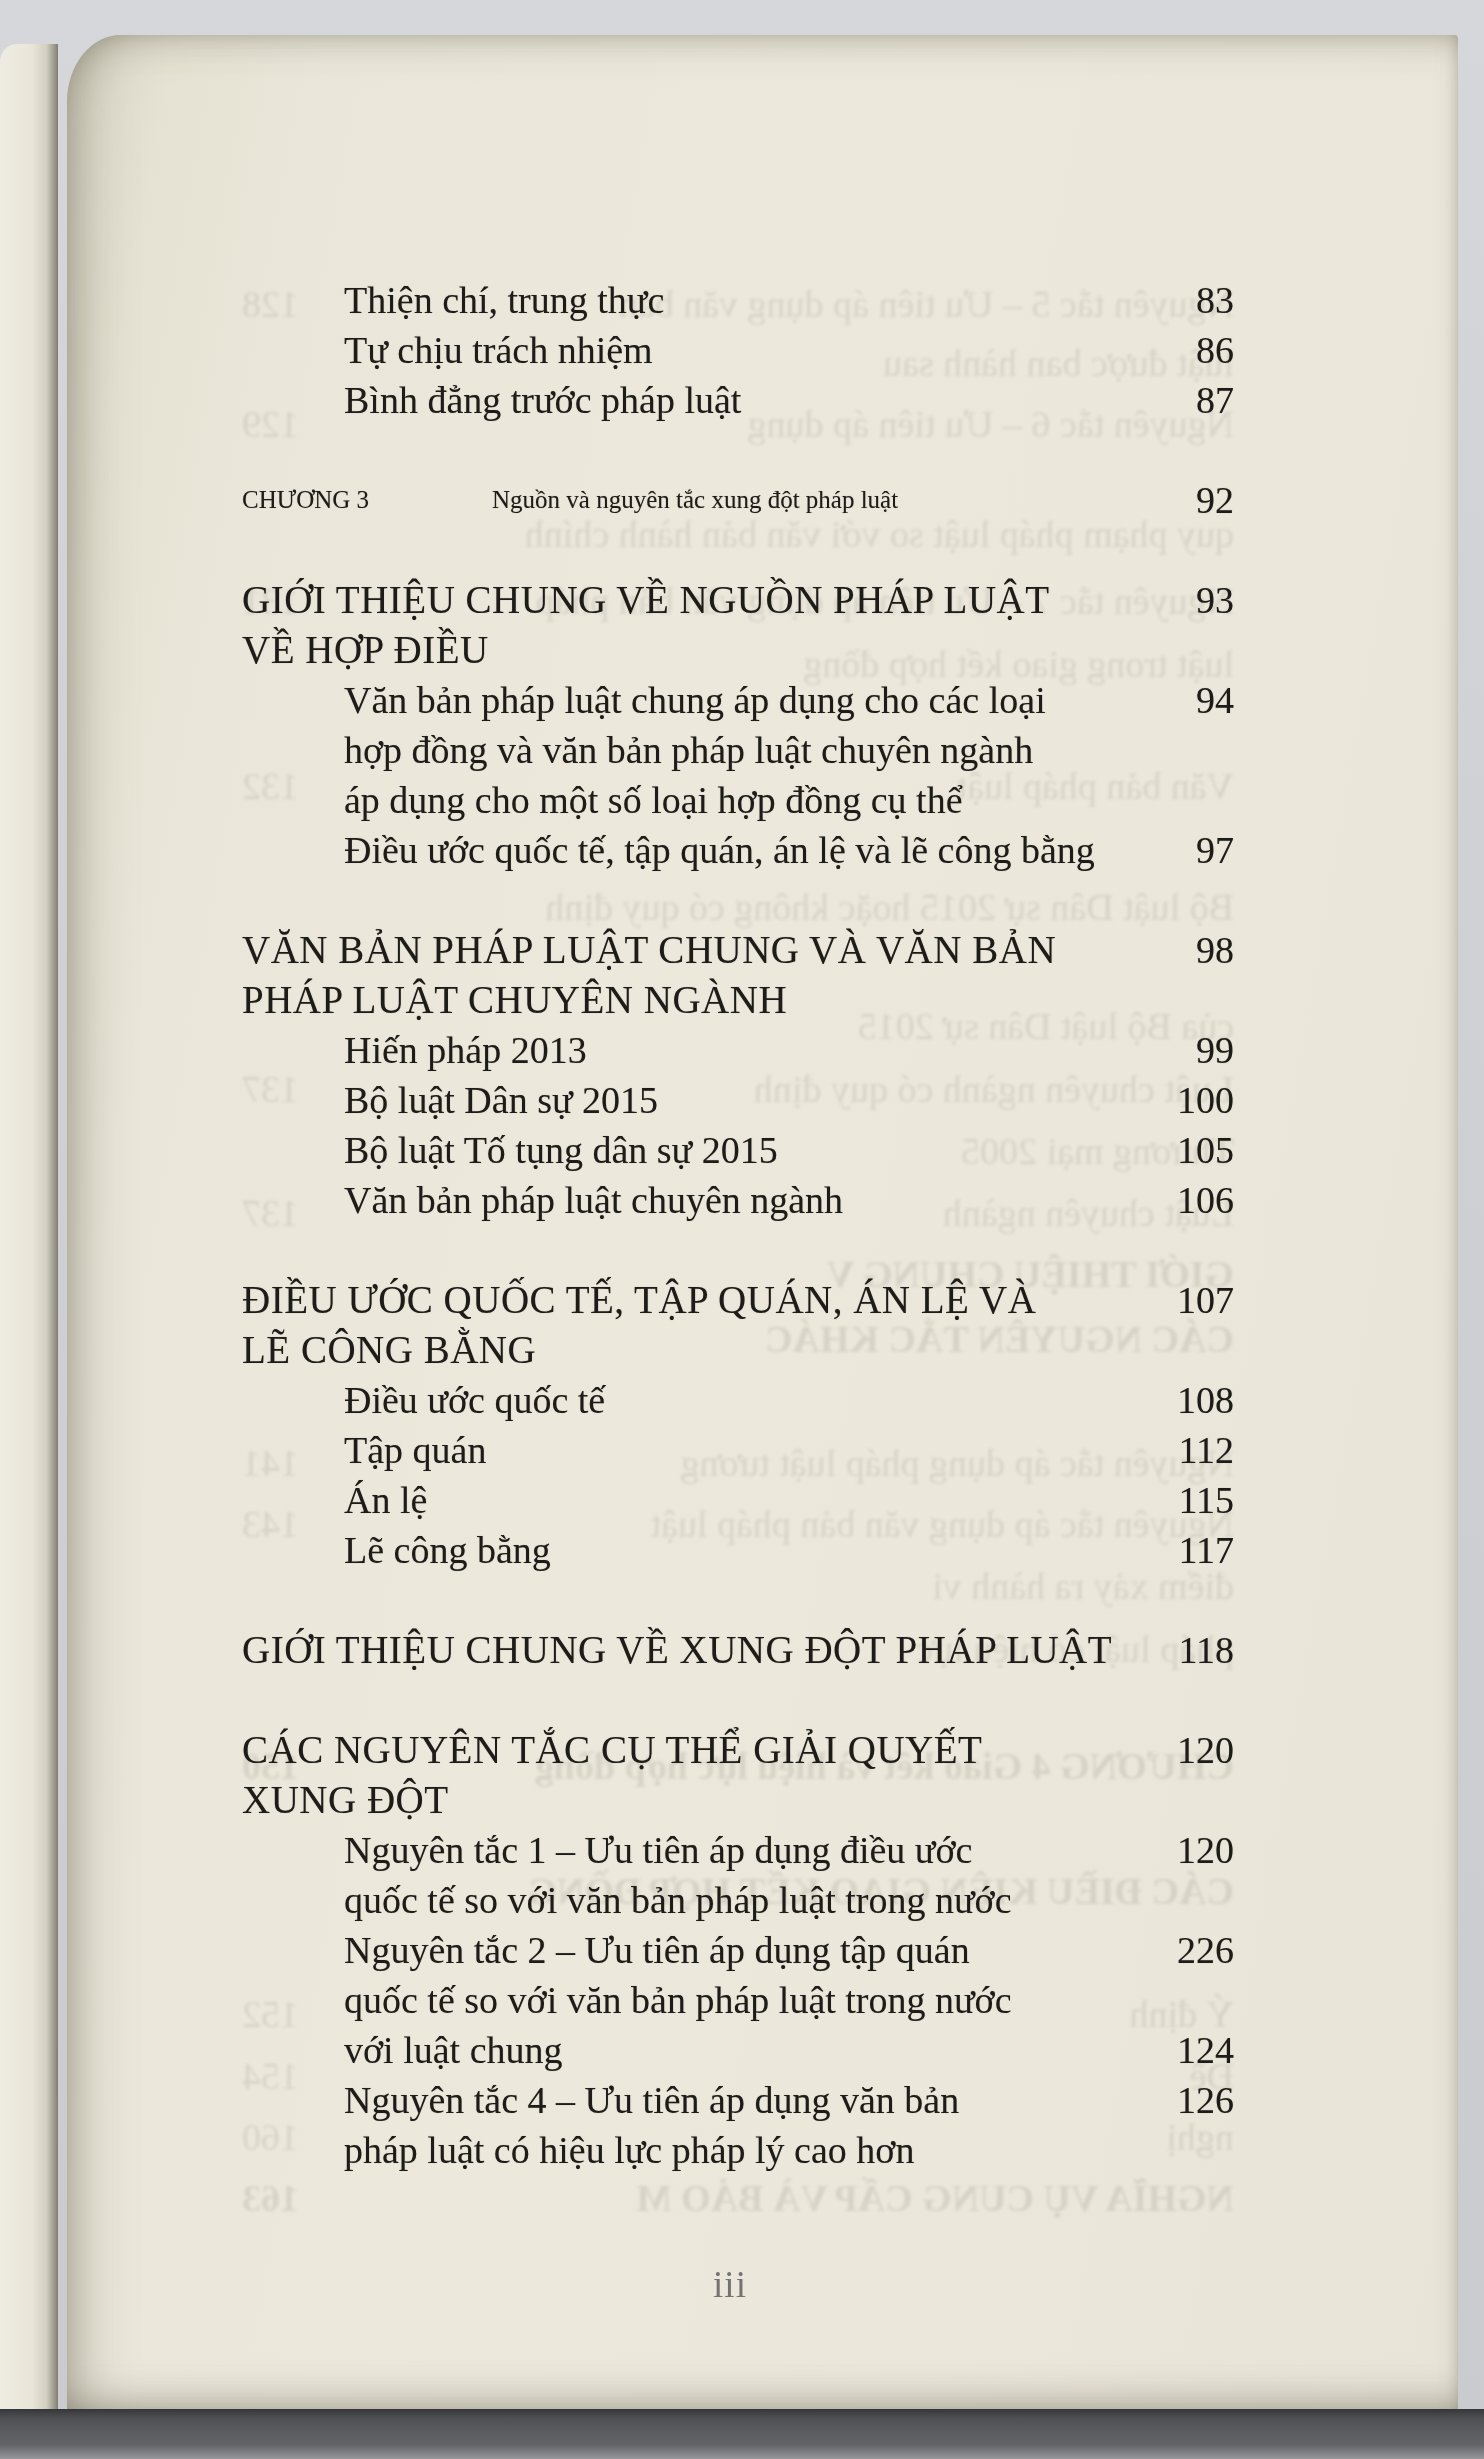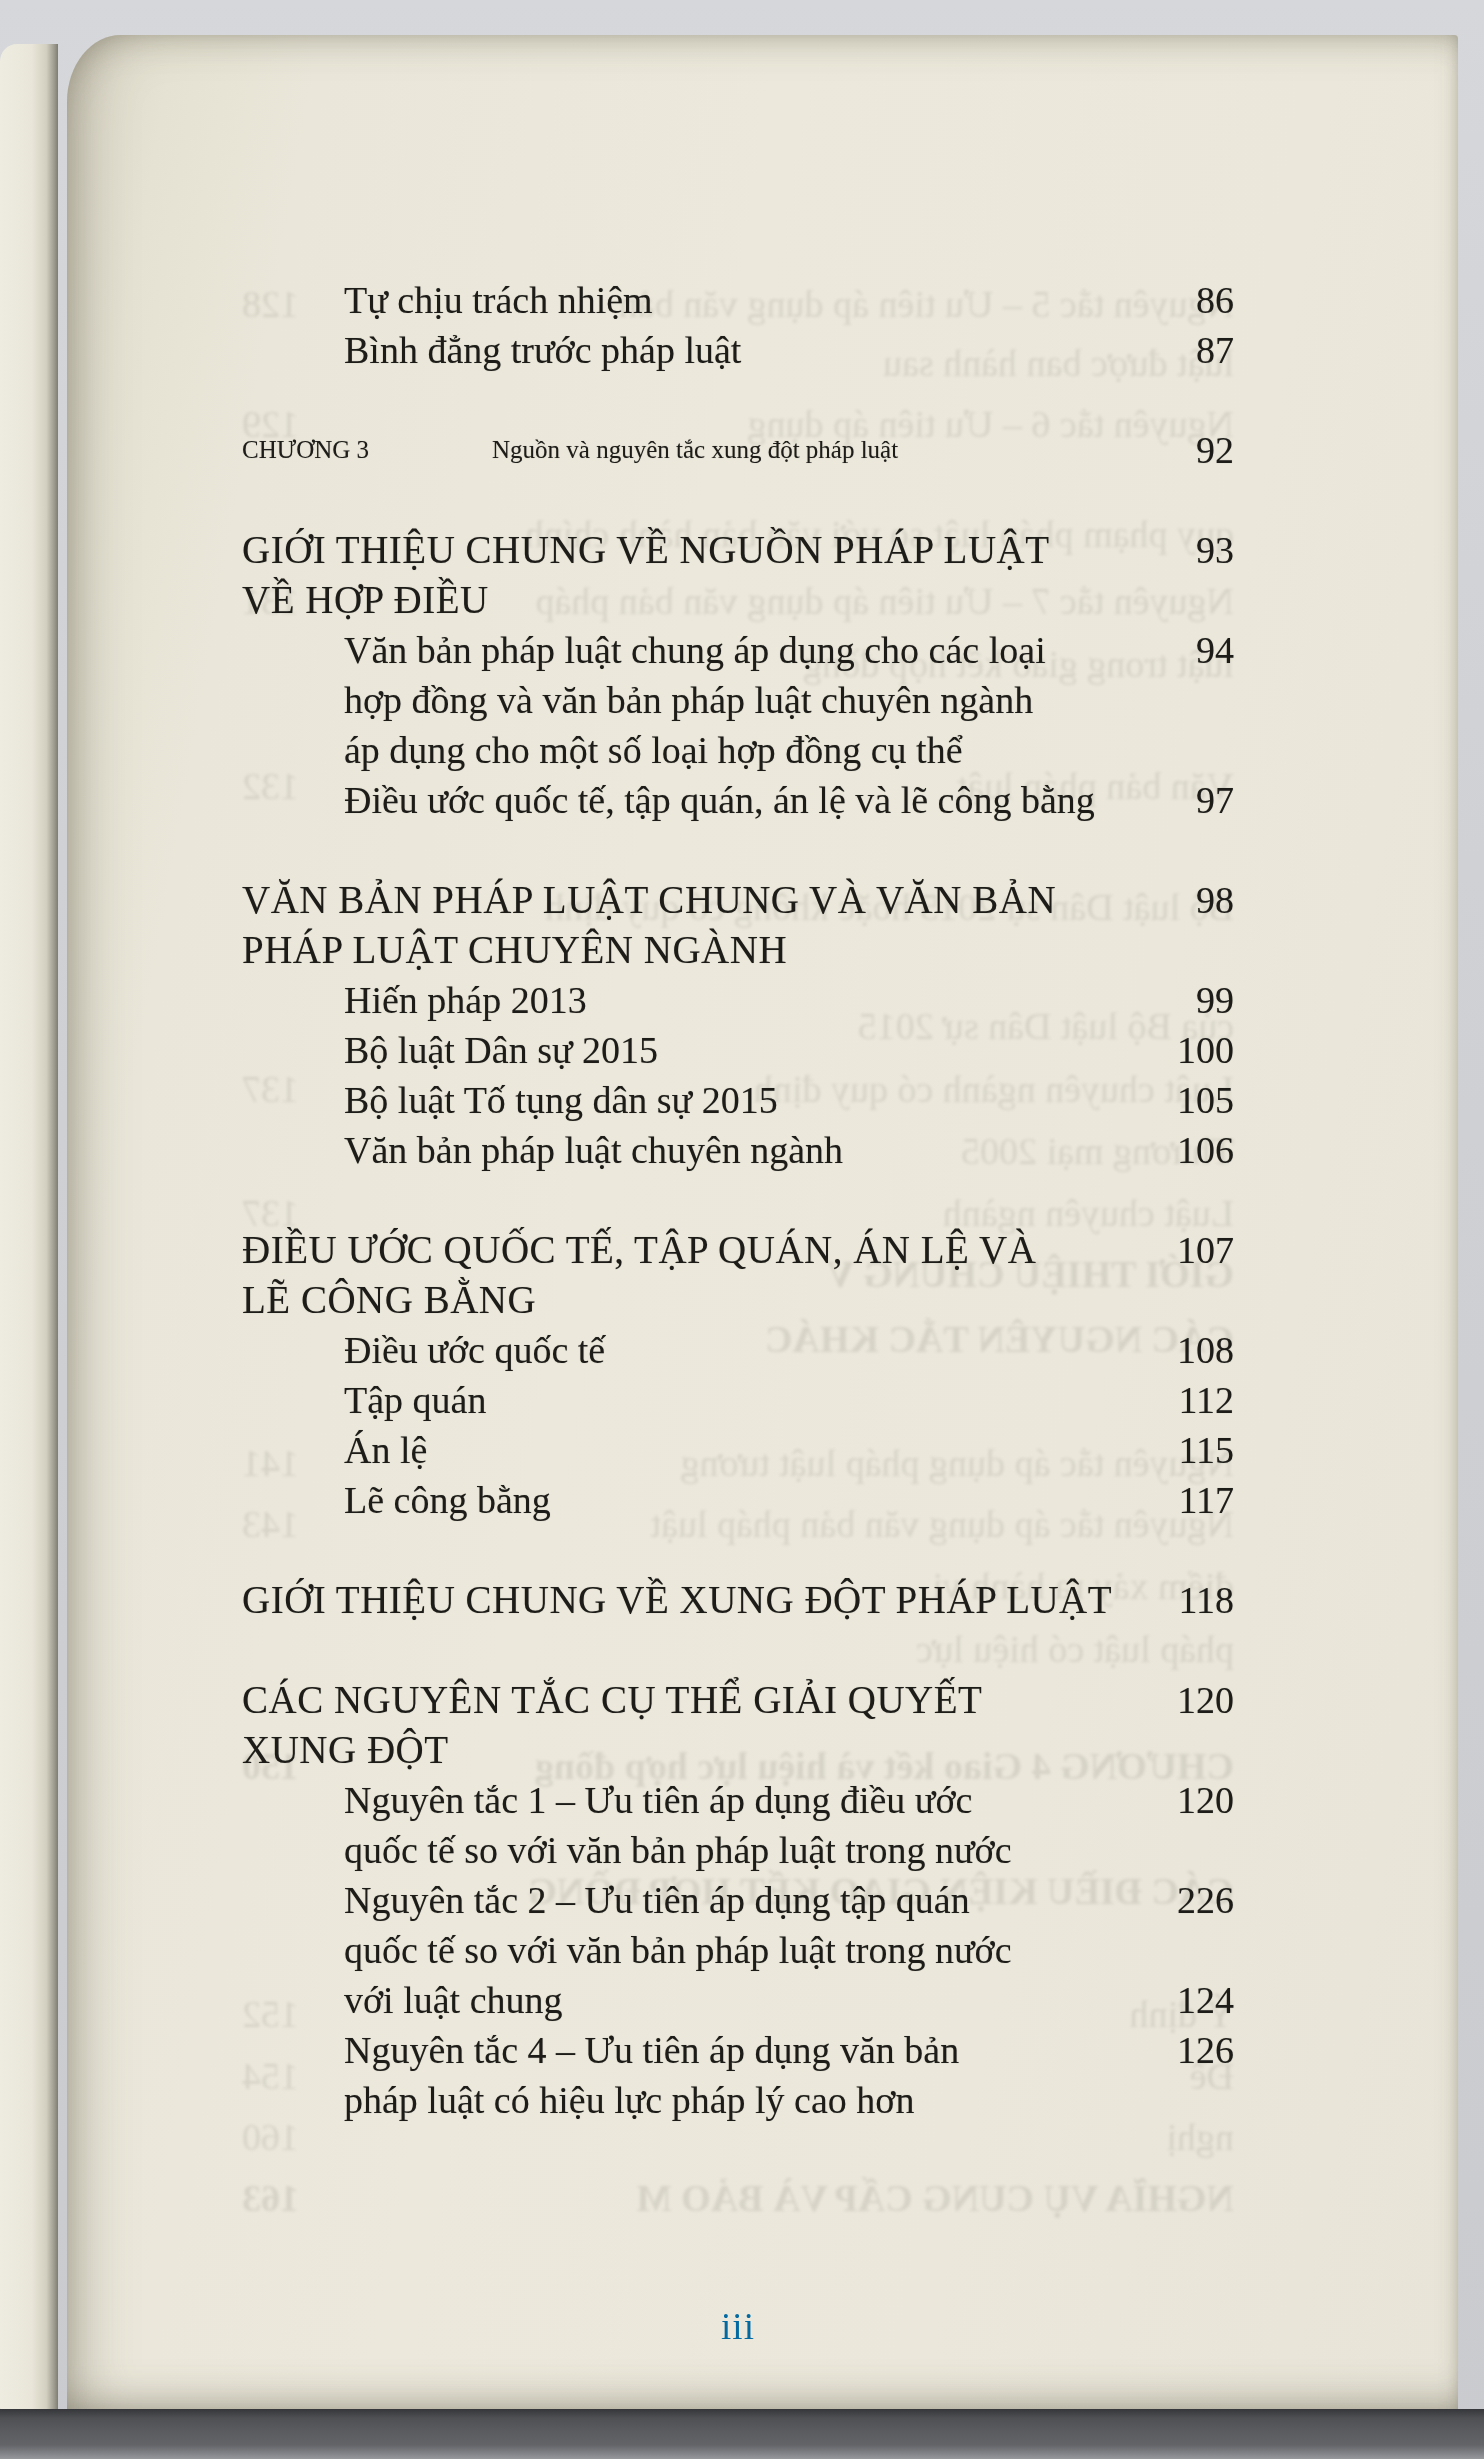--- a/index.html
+++ b/index.html
@@ -48,22 +48,22 @@
   .grp:last-child{margin-bottom:17px;}
   .row{display:flex;align-items:flex-start;}
   .lab{flex:1 1 auto;font-size:38px;line-height:50px;padding-right:7.7px;}
   .hd .lab{font-size:39px;letter-spacing:0.5px;}
   .it .lab{padding-left:102px;}
   .ln{display:block;}
   .pg{flex:0 0 92px;text-align:right;font-size:38px;line-height:50px;}
   .ch .lab{font-weight:normal;font-size:25px;}
   .chlabel{display:inline-block;min-width:250px;}
   .footer{
-    position:absolute;left:242px;width:992px;top:2263px;text-align:center;
-    font-size:37px;color:#0369a1;letter-spacing:1px;margin-top:42px;
+    position:absolute;left:234px;width:992px;top:2263px;text-align:center;
+    font-size:37px;color:#737373;letter-spacing:1px;
   }
 </style>
 </head>
 <body>
 
 <div class="prev-page"></div>
 <div class="page"></div>
 <div class="band"></div>
 
 <div class="ghosts">
@@ -162,20 +162,26 @@
     <div class="ghost b" style="top: 2173px;">
       <span class="gt">NGHĨA VỤ CUNG CẤP VÀ BẢO M</span>
       <span class="gp">163</span>
     </div>
   </div>
 
 <div class="toc">
     <div class="grp">
       <div class="row it">
         <div class="lab">
+          <span class="ln">Thiện chí, trung thực</span>
+        </div>
+        <div class="pg">83</div>
+      </div>
+      <div class="row it">
+        <div class="lab">
           <span class="ln">Tự chịu trách nhiệm</span>
         </div>
         <div class="pg">86</div>
       </div>
       <div class="row it">
         <div class="lab">
           <span class="ln">Bình đẳng trước pháp luật</span>
         </div>
         <div class="pg">87</div>
       </div>

